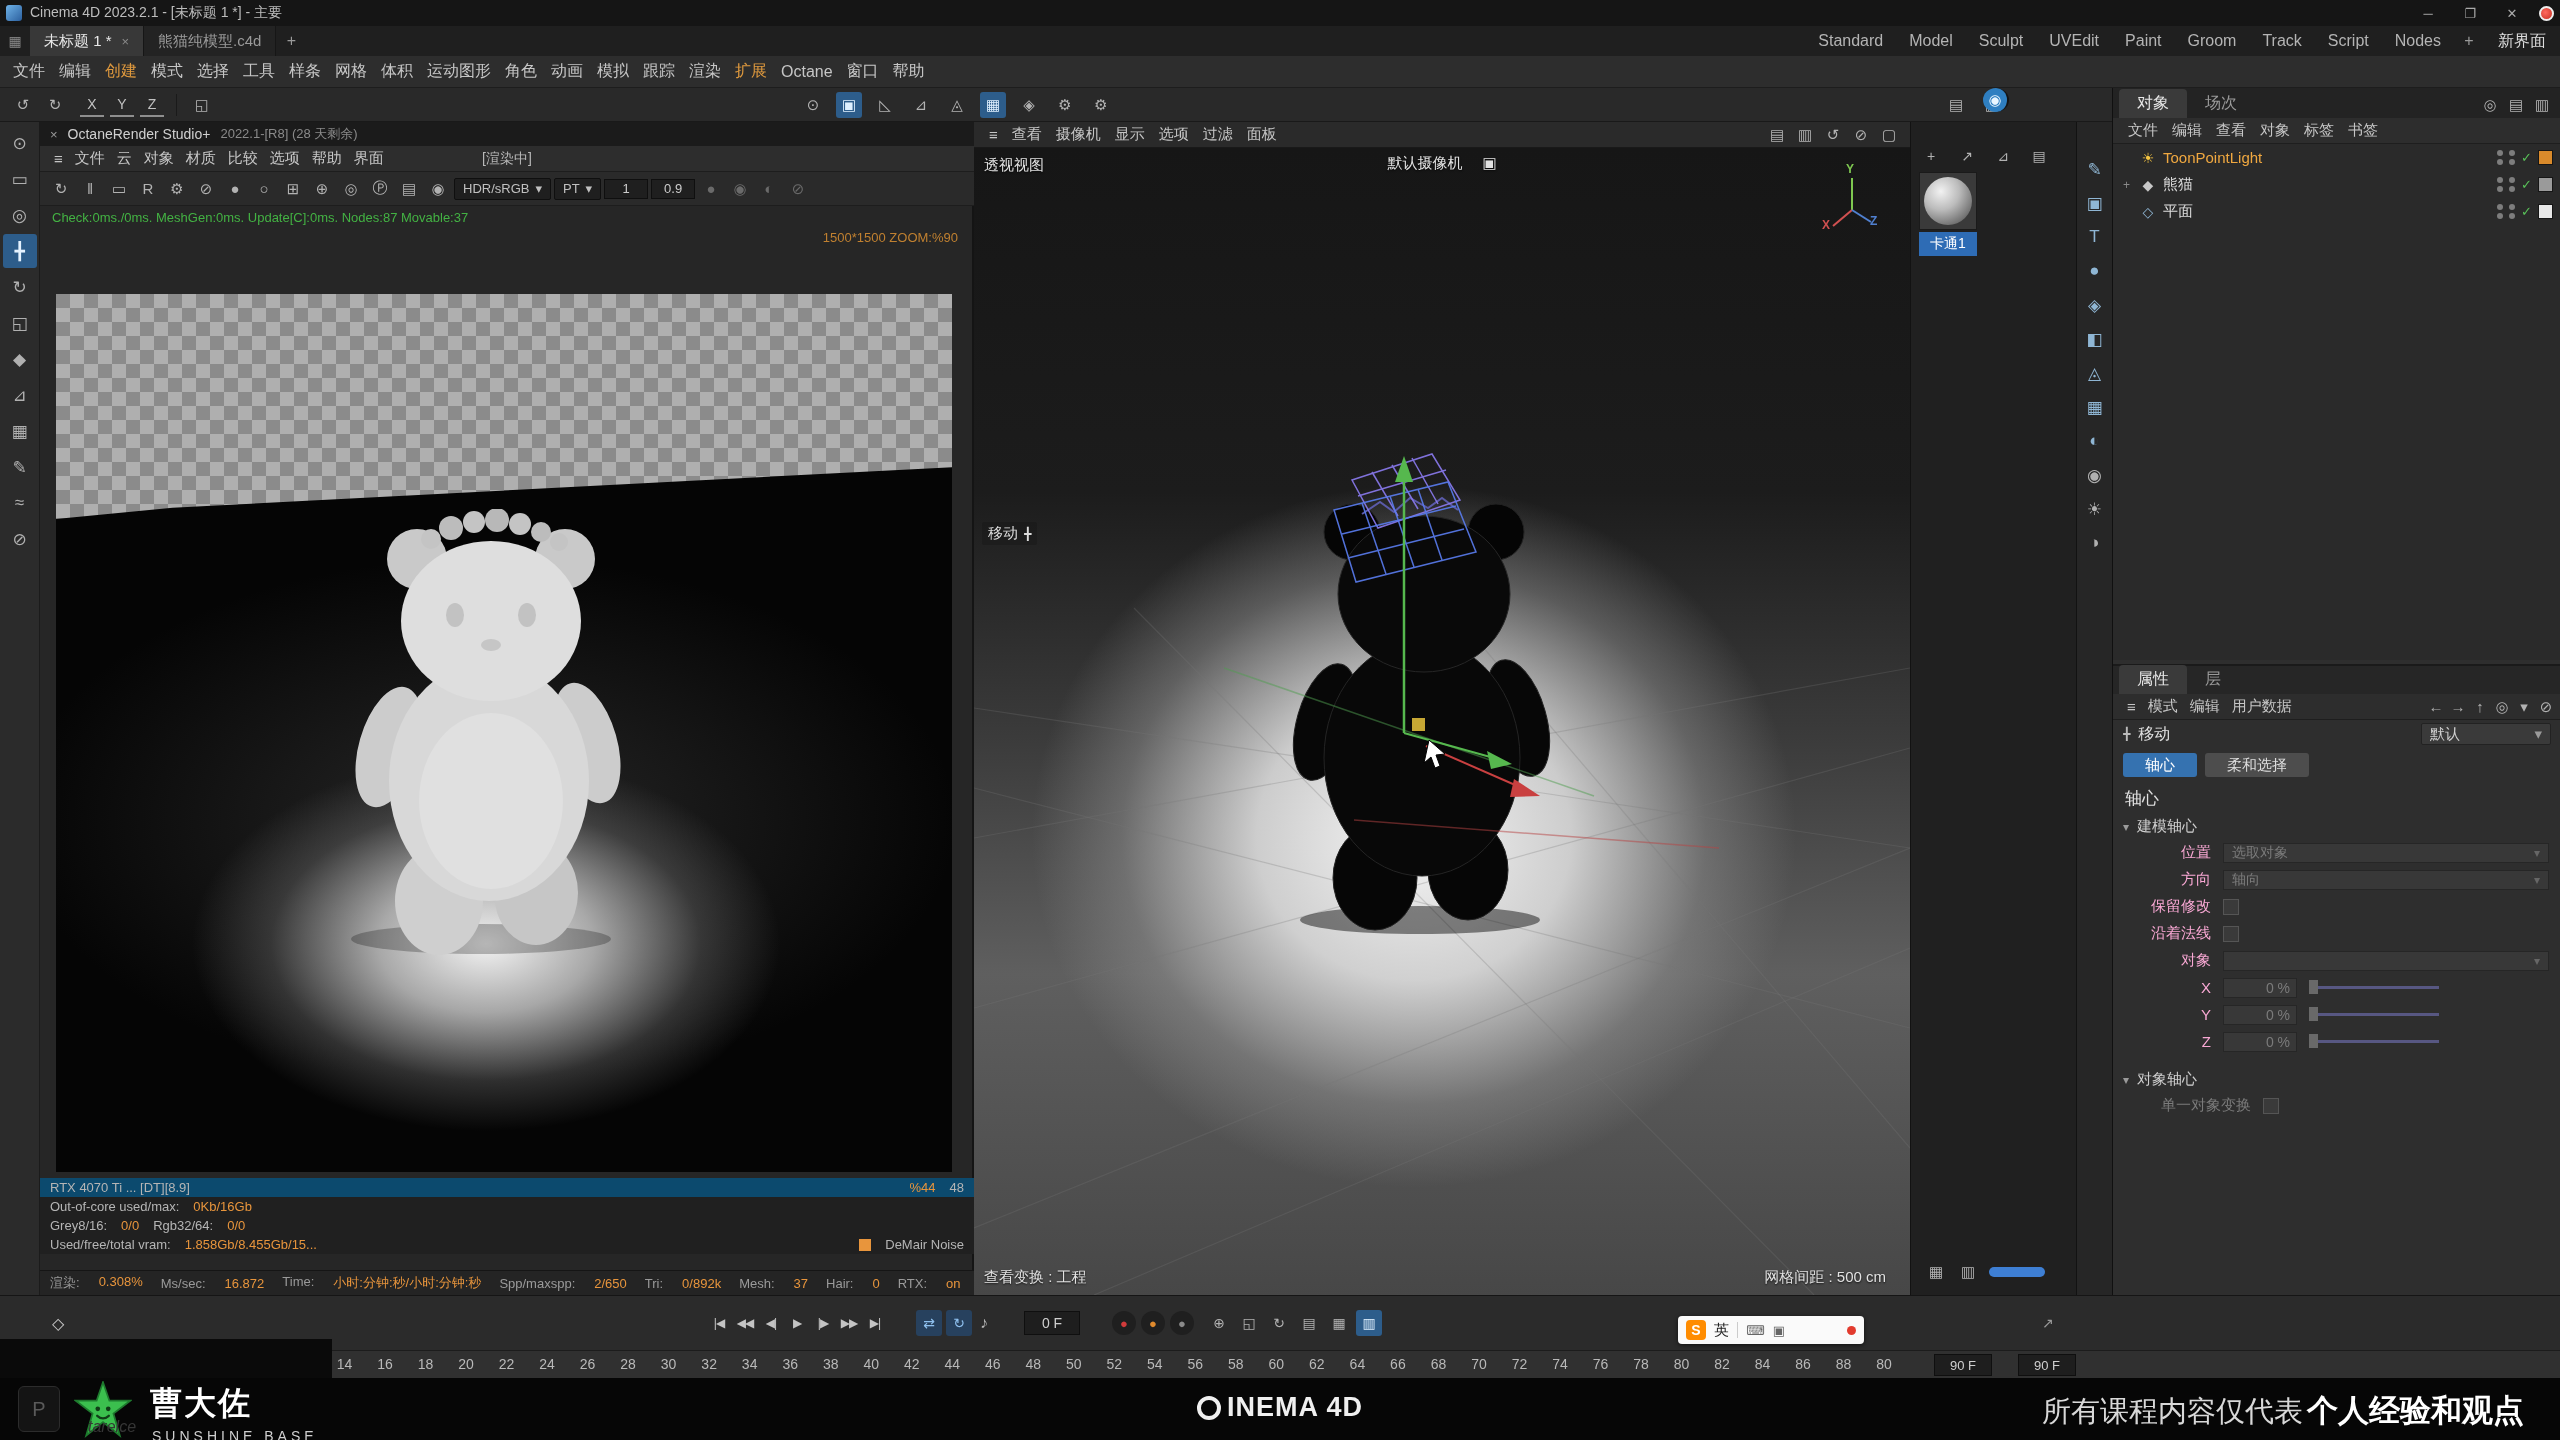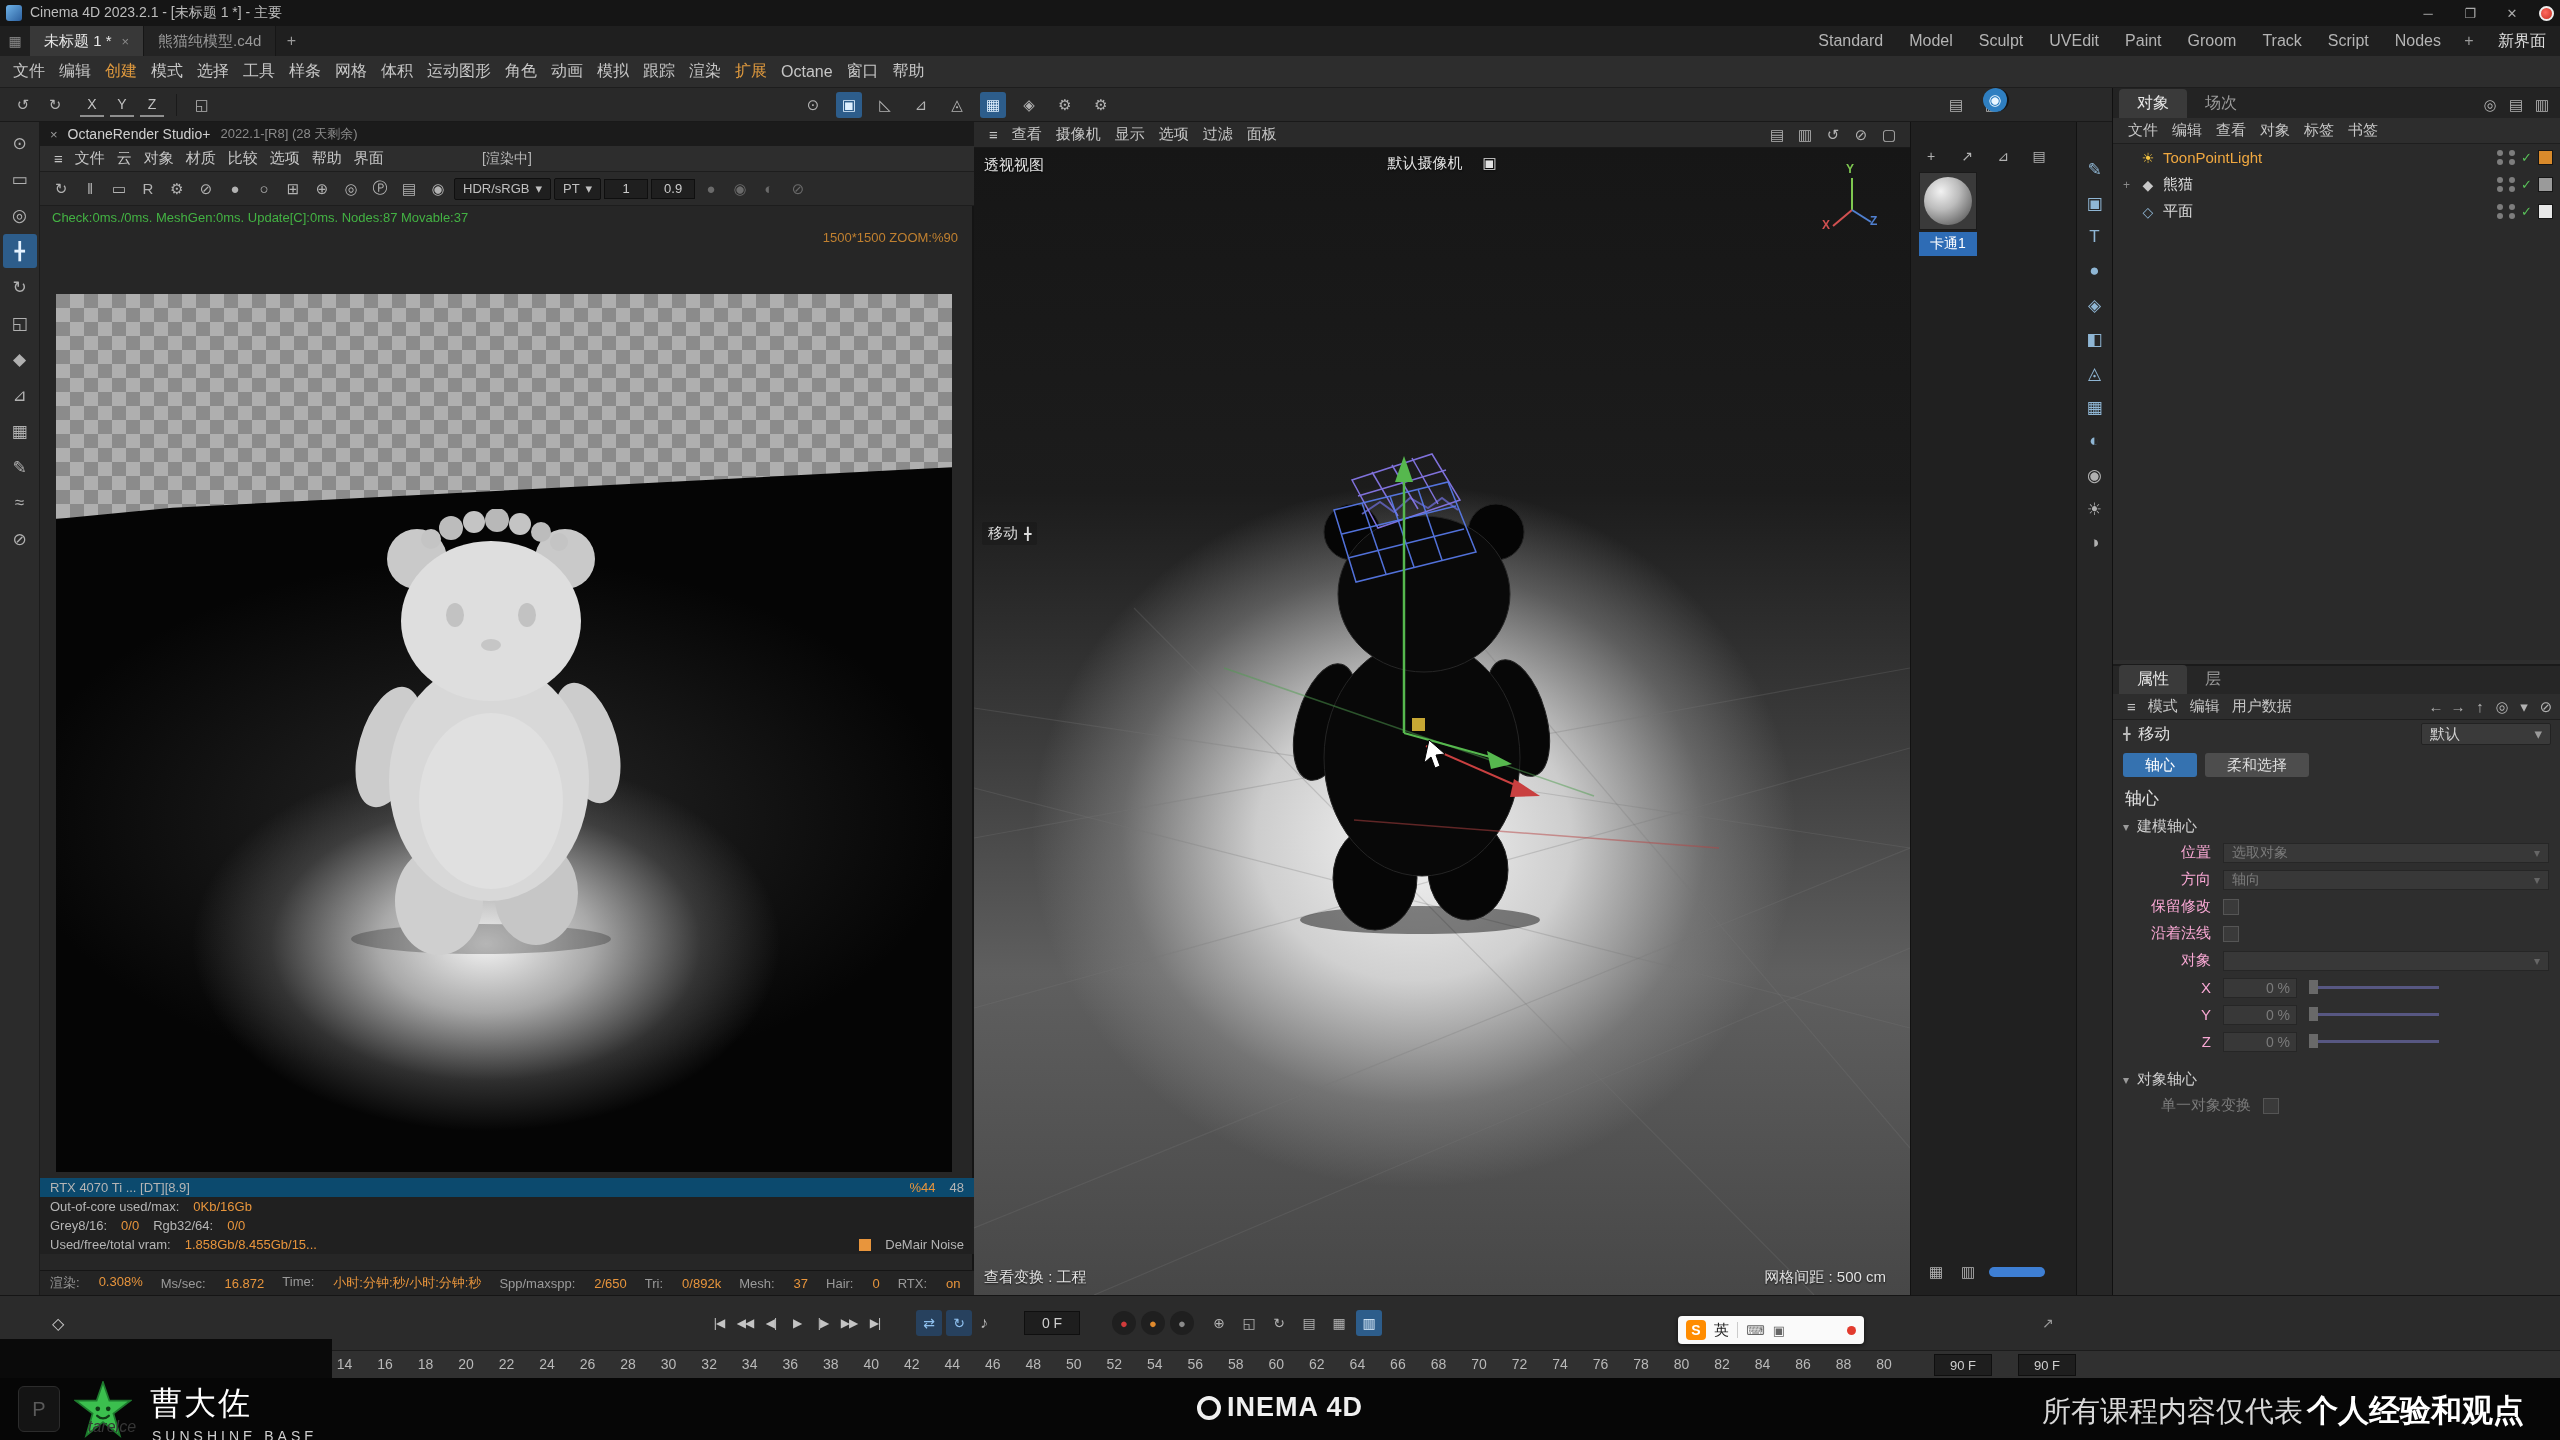--- a/index.html
+++ b/index.html
@@ -175,21 +175,21 @@
   .ruler { position:absolute; left:0; top:1350px; width:2560px; height:28px; background:#303030; border-top:1px solid #1c1c1c; }
   .ruler-nums { position:absolute; left:92px; top:5px; width:1800px; display:flex; justify-content:space-between; }
   .rnum { font-size:14px; color:#b9b9b9; }
   .rangebox { position:absolute; top:3px; width:58px; height:22px; background:#1e1e1e; border:1px solid #0f0f0f; display:flex; align-items:center; justify-content:center; font-size:13px; color:#cfcfcf; }
 
   .darkblock { position:absolute; left:0; top:1339px; width:332px; height:39px; background:#0a0a0a; z-index:5; }
 
   .bottombar { position:absolute; left:0; top:1378px; width:2560px; height:62px; background:#060606; z-index:6; }
   .pbox { position:absolute; left:18px; top:8px; width:42px; height:46px; background:#141414; border:1px solid #2c2c2c; border-radius:6px; display:flex; align-items:center; justify-content:center; color:#5a5a5a; font-size:20px; }
   .wm { position:absolute; left:88px; top:40px; font-size:16px; color:#363636; font-style:italic; }
-  .brand-cn { position:absolute; left:150px; top:4px; font-size:32px; font-weight:normal; color:#fff; letter-spacing:2px; }
+  .brand-cn { position:absolute; left:150px; top:4px; font-size:32px; font-weight:bold; color:#fff; letter-spacing:2px; }
   .brand-en { position:absolute; left:152px; top:50px; font-size:14px; letter-spacing:4px; color:#cfcfcf; }
   .c4dlogo { position:absolute; left:50%; transform:translateX(-50%); top:14px; display:flex; align-items:center; gap:6px; }
   .c4dring { width:24px; height:24px; border:4px solid #efefef; border-radius:50%; }
   .c4dtext { font-size:27px; font-weight:bold; color:#efefef; letter-spacing:1px; }
   .btm-right { position:absolute; right:36px; top:12px; display:flex; align-items:baseline; gap:4px; }
   .btm-right .n { font-size:29px; color:#d8d8d8; }
   .btm-right .b { font-size:31px; font-weight:bold; color:#ffffff; }
 
   .ime { position:absolute; left:1678px; top:1316px; width:186px; height:28px; background:#fafafa; border-radius:4px; box-shadow:0 1px 4px rgba(0,0,0,.6); display:flex; align-items:center; gap:8px; padding:0 8px; z-index:9; }
   .ime-s { width:20px; height:20px; background:#ff8c00; border-radius:4px; color:#fff; font-weight:bold; font-size:14px; display:flex; align-items:center; justify-content:center; }

